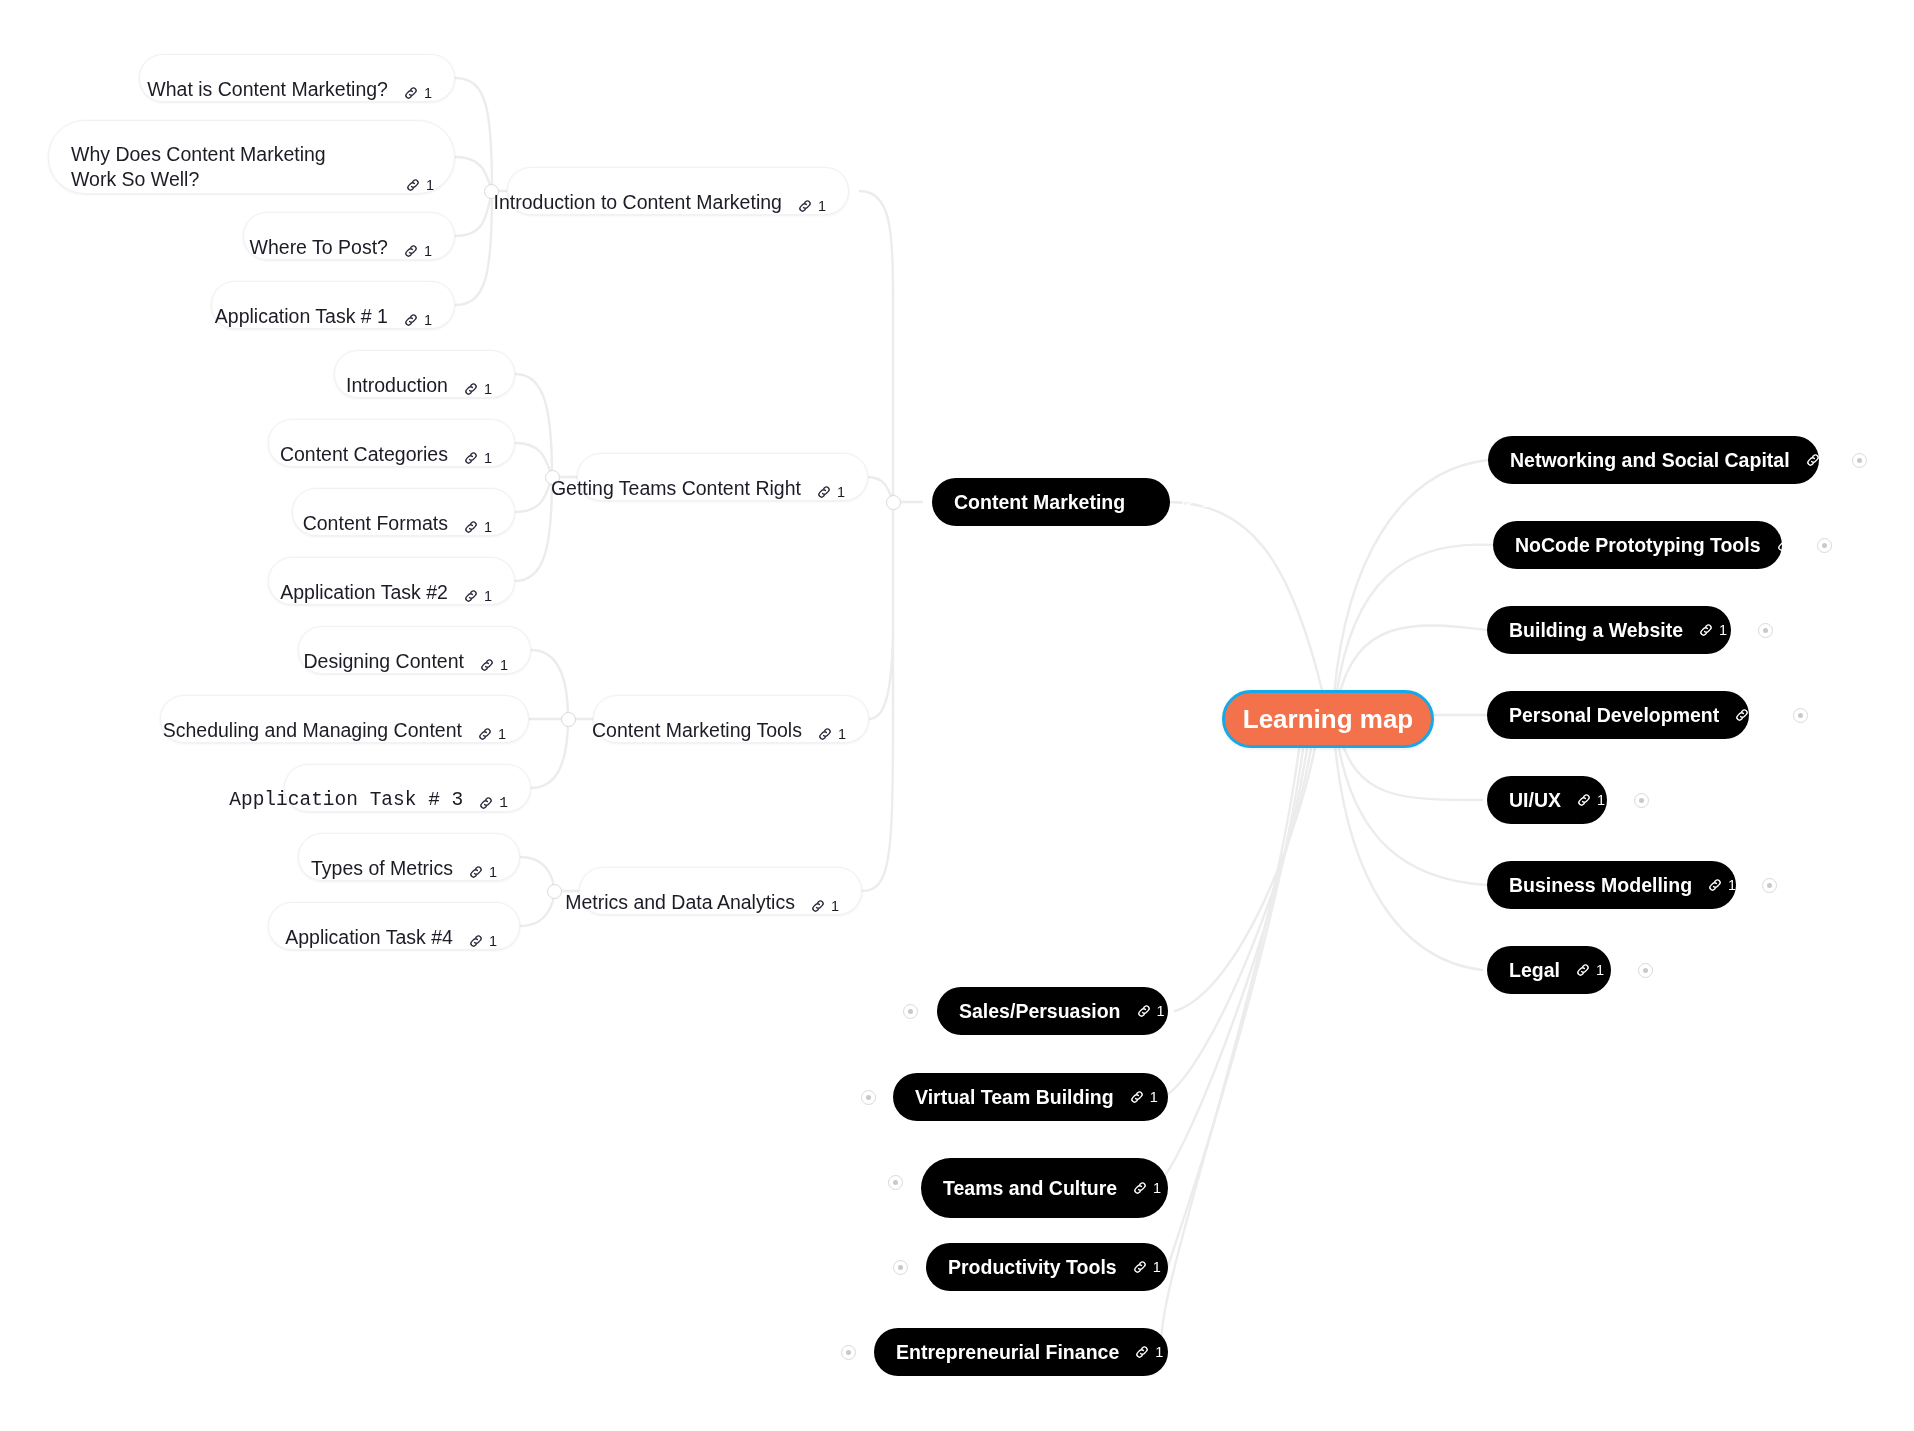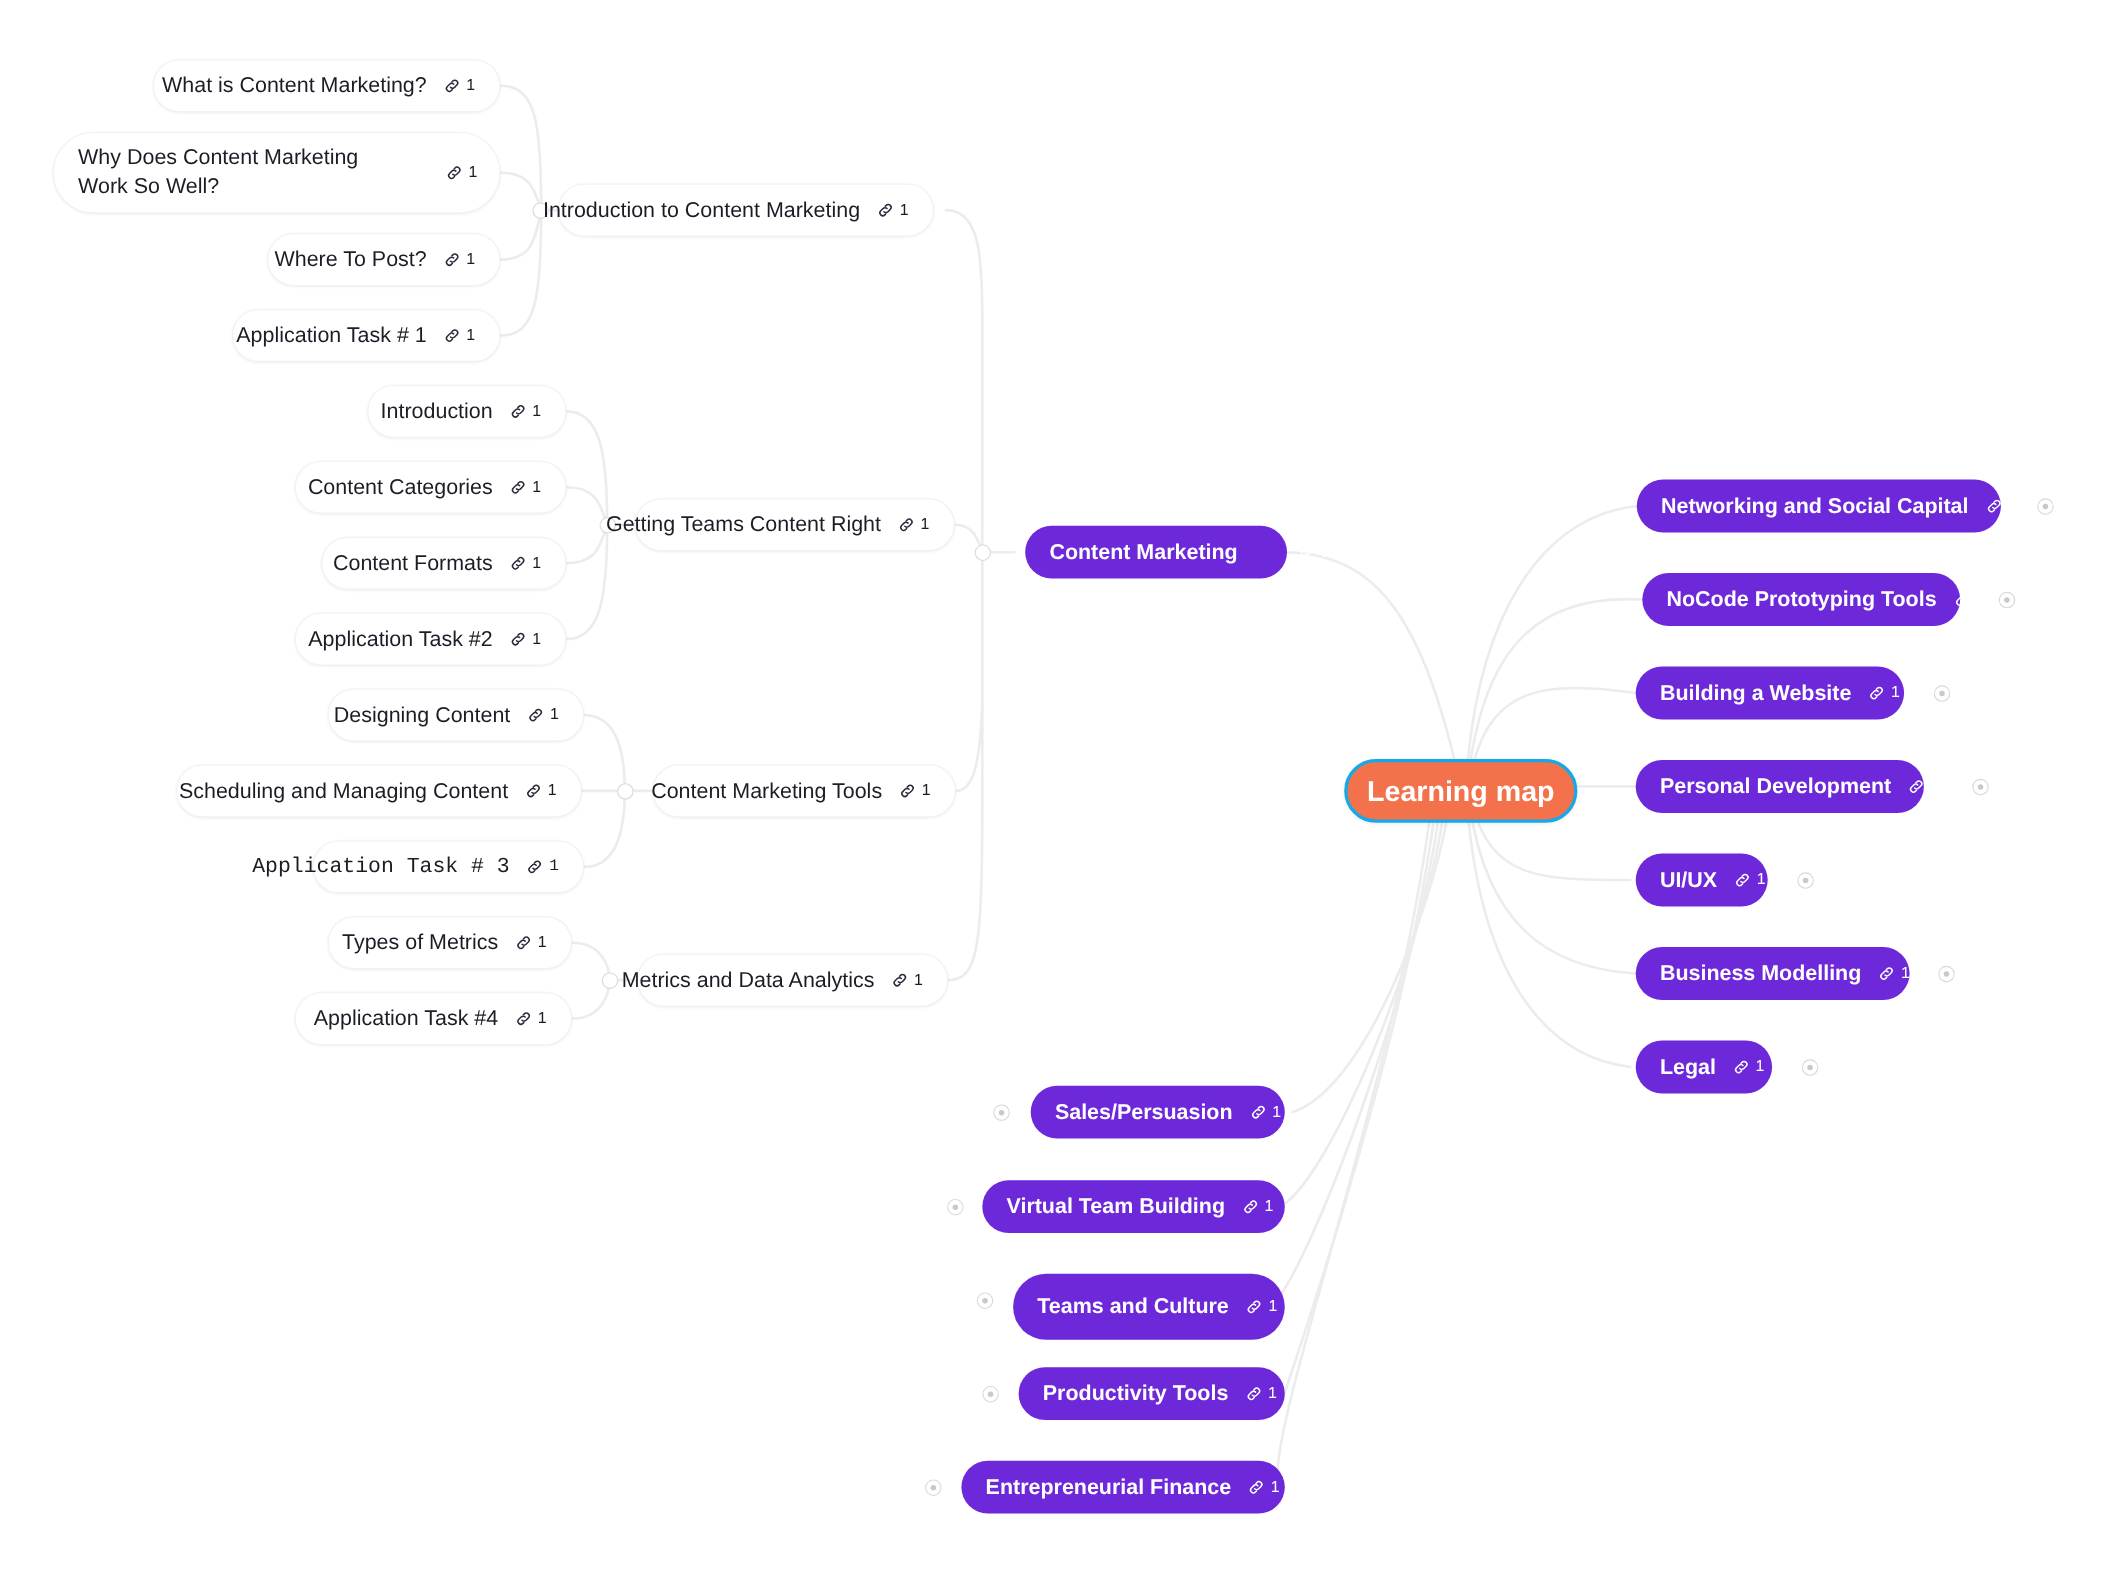--- a/index.html
+++ b/index.html
@@ -22,30 +22,31 @@
   
   .node.plain{
     background:#ffffff;
     border:1px solid #f2f2f2;
     box-shadow:0 1px 3px rgba(0,0,0,0.055), 0 0 0 1px rgba(0,0,0,0.012);
     color:#1c1c26;
     font-size:19.5px;
     font-weight:400;
     padding:0 22px;
     justify-content:flex-end;
+    align-items:flex-end;
   }
   .node.plain.twoline{
     white-space:normal;
     line-height:1.32;
     justify-content:space-between;
     padding:0 20px 0 22px;
   }
   
   .node.accent{
-    background:#6d28d9;
+    background:#000000;
     color:#ffffff;
     font-size:19.5px;
     font-weight:700;
     padding:0 22px;
     justify-content:flex-start;
   }
   .node.root{
     background:#F4724B;
     border:3px solid #17A8E8;
     color:#fff;

